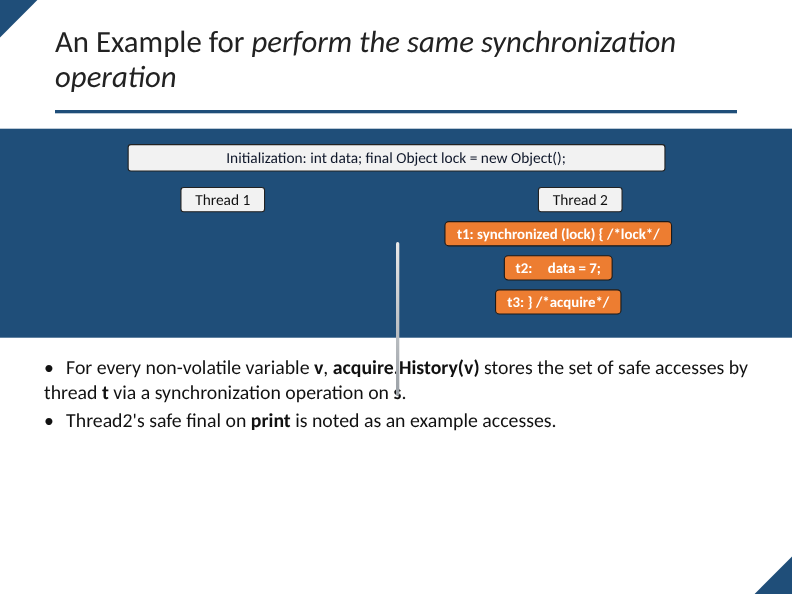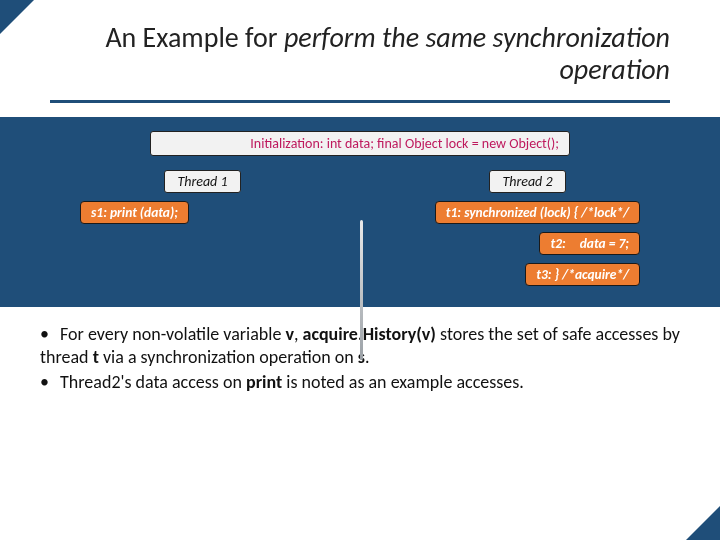--- a/index.html
+++ b/index.html
@@ -29,63 +29,61 @@
     bottom: 0; right: 0;
     border-bottom: 34px solid #1f4e79;
     border-left: 34px solid transparent;
   }
   .title {
     padding: 0 50px 10px 50px;
     font-size: 28px;
     color: #222;
     line-height: 1.15;
     font-weight: 400;
-    text-align: right;
   }
   .title .em { font-style: italic; }
   .rule {
     margin: 4px 50px 0 50px;
     height: 3px;
     background: #1f4e79;
   }
   .diagram-band {
     margin-top: 14px;
     background: #1f4e79;
     padding: 14px 0 16px 0;
     position: relative;
     min-height: 190px;
   }
   .init-box {
     margin: 0 auto;
-    width: 420px;
+    width: 489px;
     background: #f2f2f2;
     border: 1px solid #222;
     border-radius: 3px;
     padding: 3px 10px;
     font-size: 14px;
-    text-align: right;
-    color: #be185d;
+    text-align: center;
+    color: #0f172a;
   }
   .cols {
     display: flex;
     margin-top: 14px;
     padding: 0 80px;
     gap: 0;
     align-items: flex-start;
     position: relative;
   }
   .col {
     flex: 1;
     display: flex;
     flex-direction: column;
     gap: 8px;
     align-items: flex-start;
-    font-style: italic;
   }
-  .col.right { align-items: flex-end; padding-left: 30px; }
+  .col.right { align-items: center; padding-left: 30px; }
   .th-label {
     background: #f2f2f2;
     border: 1px solid #222;
     border-radius: 3px;
     padding: 2px 12px;
     font-size: 14px;
     color: #111;
     align-self: center;
   }
   .col.left .th-label { margin-left: -20px; }
@@ -133,37 +131,36 @@
   <div class="rule"></div>
 
   <div class="diagram-band">
     <div class="init-box">Initialization: int data; final Object lock = new Object();</div>
 
     <div class="cols">
       <div class="divider"></div>
 
       <div class="col left">
         <div class="th-label">Thread 1</div>
-        <div class="stmt">s1: print (data);</div>
       </div>
 
       <div class="col right">
         <div class="th-label">Thread 2</div>
         <div class="stmt">t1: synchronized (lock) { /*lock*/</div>
         <div class="stmt">
           <span>t2:</span><span class="pad"></span><span>data = 7;</span>
         </div>
         <div class="stmt">t3: } /*acquire*/</div>
       </div>
     </div>
   </div>
 
   <div class="bullets">
     <p>
       <span class="dot">•</span>
       <span>For every non-volatile variable </span><span class="b">v</span><span>, </span><span class="b">acquire.History(v)</span><span> stores the set of safe accesses by thread </span><span class="b">t</span><span> via a synchronization operation on </span><span class="b">s</span><span>.</span>
     </p>
     <p>
       <span class="dot">•</span>
-      <span>Thread2's data access on </span><span class="b">print</span><span> is noted as an example accesses.</span>
+      <span>Thread2's safe final on </span><span class="b">print</span><span> is noted as an example accesses.</span>
     </p>
   </div>
 </div>
 
 </body></html>

